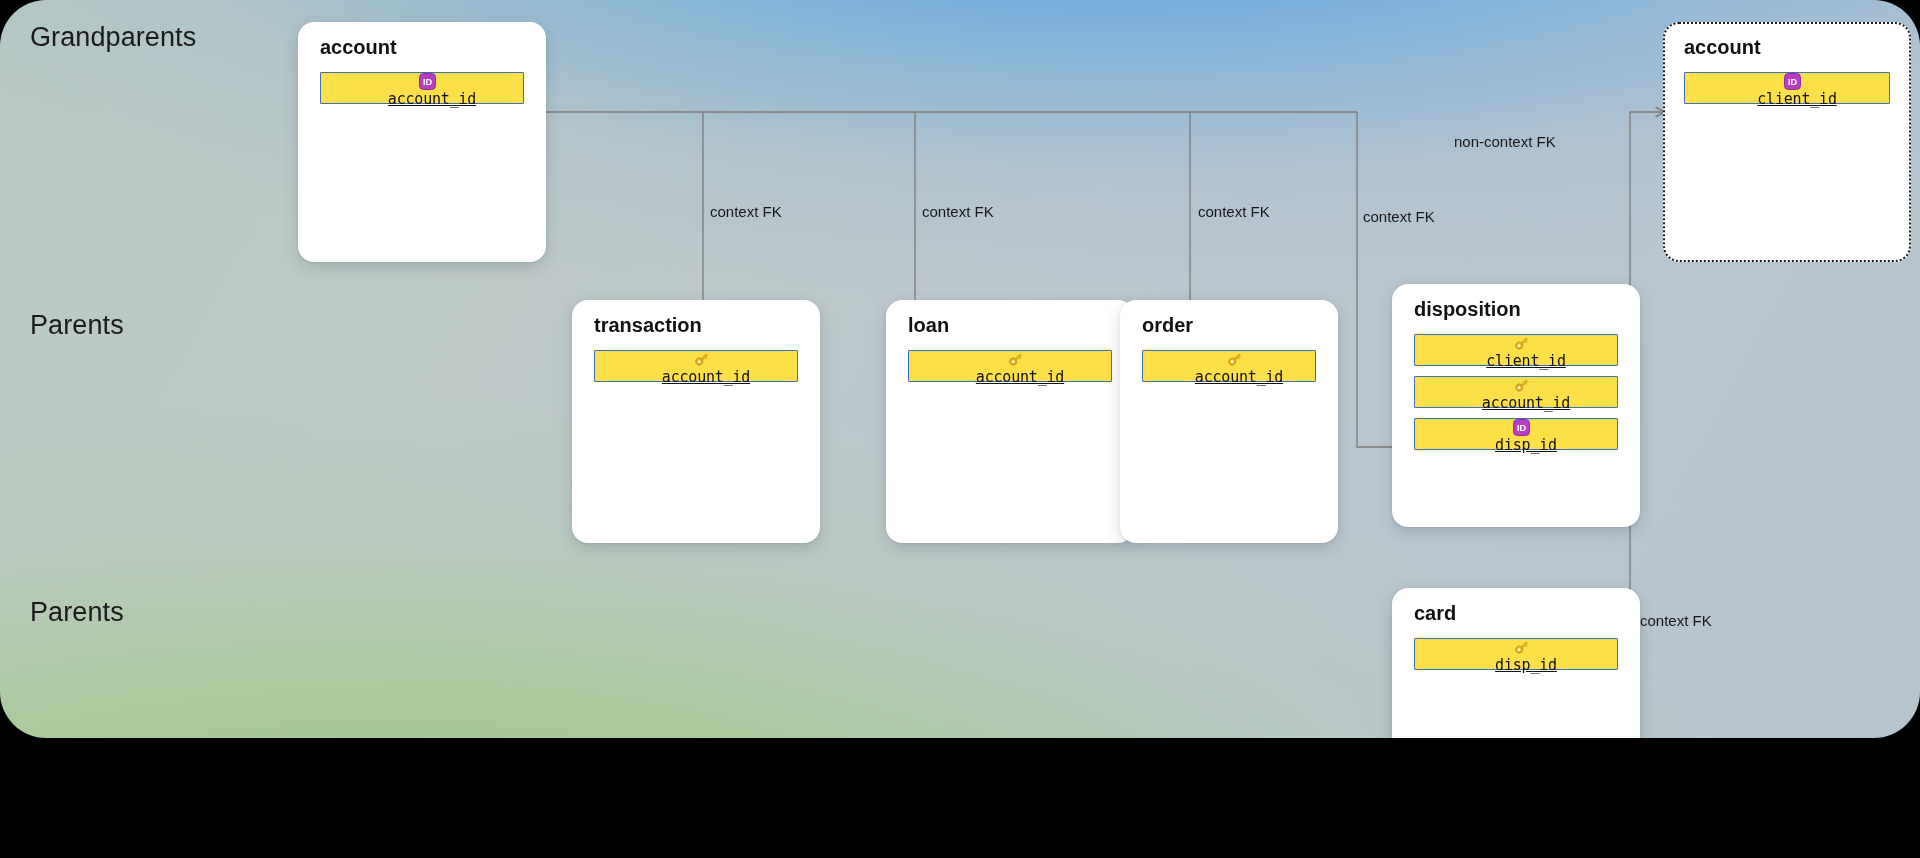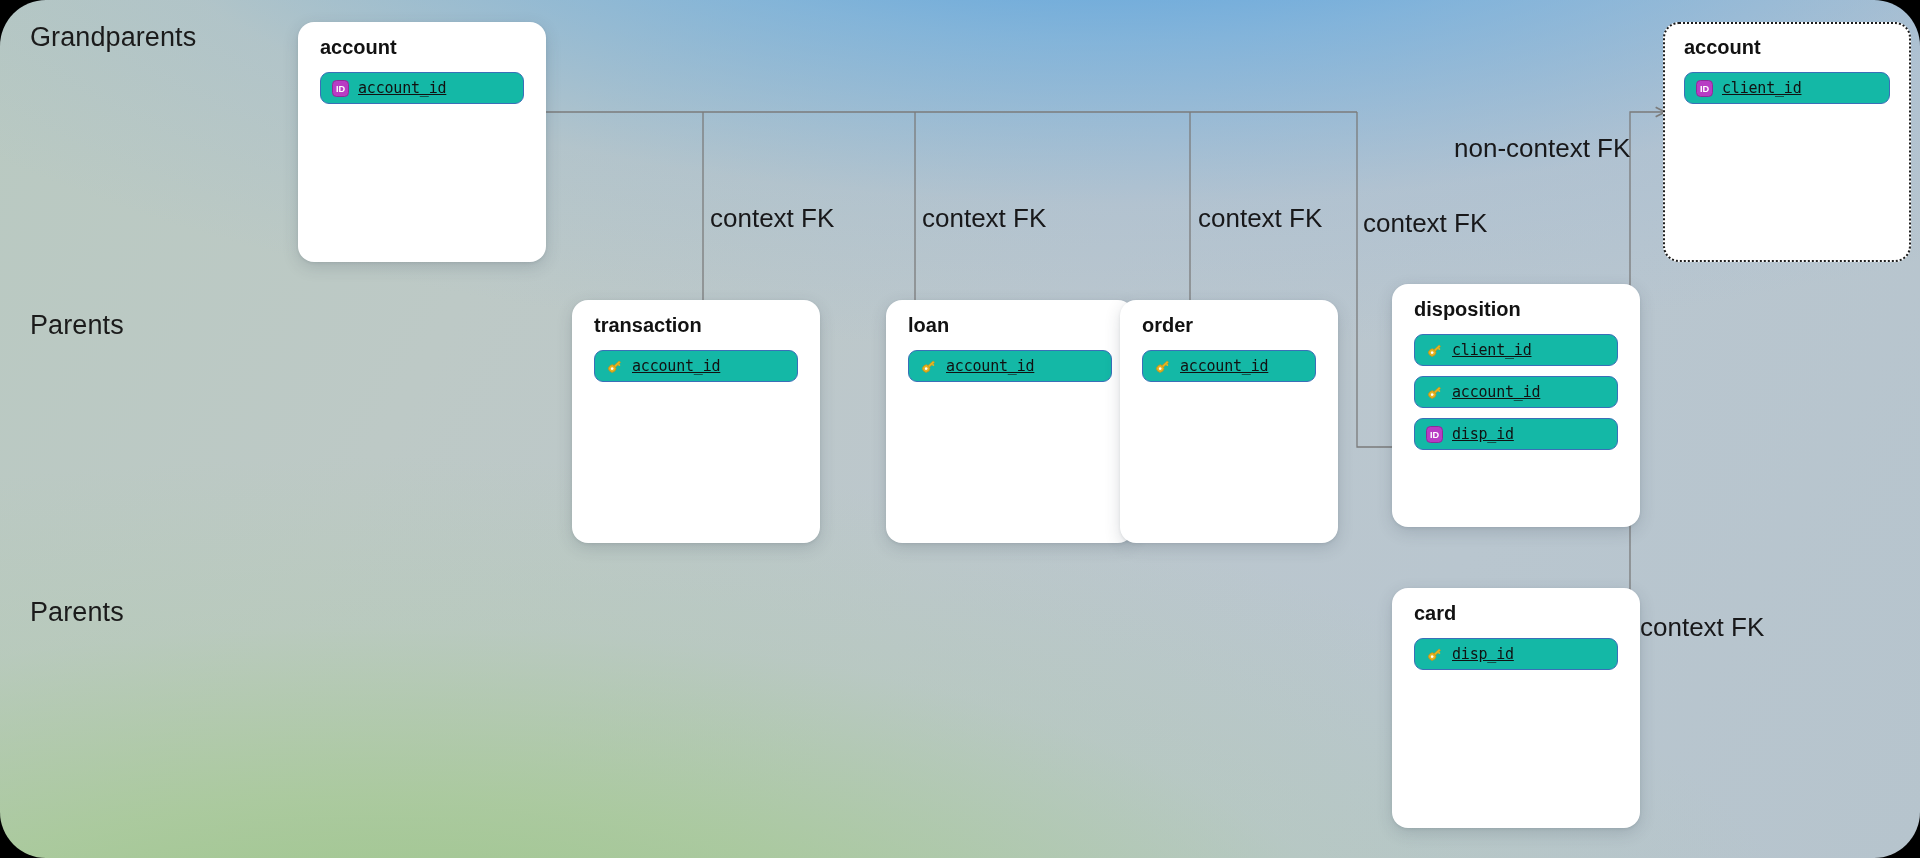--- a/index.html
+++ b/index.html
@@ -4,21 +4,21 @@
 <style>
   * { box-sizing: border-box; margin: 0; padding: 0; }
   html, body {
     width: 1920px; height: 858px;
     background: #000;
     font-family: "Liberation Sans", sans-serif;
     overflow: hidden;
   }
   #canvas {
     position: relative;
-    width: 1920px; height: 858px;
+    width: 1920px; height: 738px;
     border-radius: 46px;
     overflow: hidden;
     background:
       radial-gradient(120% 95% at 58% -18%, rgba(60,150,225,0.95) 0%, rgba(96,168,226,0.62) 24%, rgba(150,182,216,0.26) 44%, rgba(170,188,205,0.0) 62%),
       radial-gradient(105% 90% at 20% 118%, rgba(150,196,126,0.96) 0%, rgba(164,202,143,0.72) 28%, rgba(177,203,172,0.32) 50%, rgba(183,199,195,0.0) 72%),
       linear-gradient(118deg, #b9c9c1 0%, #bdc9c6 26%, #bcc7cd 52%, #b9c6cf 74%, #b6c4cd 100%);
   }
 
   
   #wires { position: absolute; inset: 0; width: 1920px; height: 858px; pointer-events: none; }
@@ -55,46 +55,47 @@
   }
   .card.dashed .card-title { left: 19px; top: 12px; }
 
   .fields { position: absolute; left: 22px; right: 22px; top: 50px; }
   .card.dashed .fields { left: 19px; right: 19px; top: 48px; }
 
   .field {
     position: relative;
     height: 32px;
     border: 1.6px solid #3a6fb8;
-    border-radius: 9px;
-    background: #14b8a6;
+    border-radius: 1px;
+    background: #fde047;
     display: flex;
     align-items: center;
     padding-left: 11px;
     margin-bottom: 10px;
+    flex-direction: column;
   }
   .field:last-child { margin-bottom: 0; }
   .field-name {
     font-family: "DejaVu Sans Mono", monospace;
     font-size: 15px;
     color: #111;
     margin-left: 9px;
     letter-spacing: -0.2px;
     white-space: nowrap;
     text-decoration: underline;
   }
 
   
   .ico { width: 17px; height: 17px; flex: 0 0 17px; display:block; }
   .ico svg { display: block; width: 17px; height: 17px; }
 
   
   .edge-label {
     position: absolute;
-    font-size: 26px;
+    font-size: 15px;
     color: #18181a;
     white-space: nowrap;
   }
 </style>
 </head>
 <body>
 
 <div id="canvas">
 
   <svg id="wires" viewBox="0 0 1920 858" xmlns="http://www.w3.org/2000/svg">

